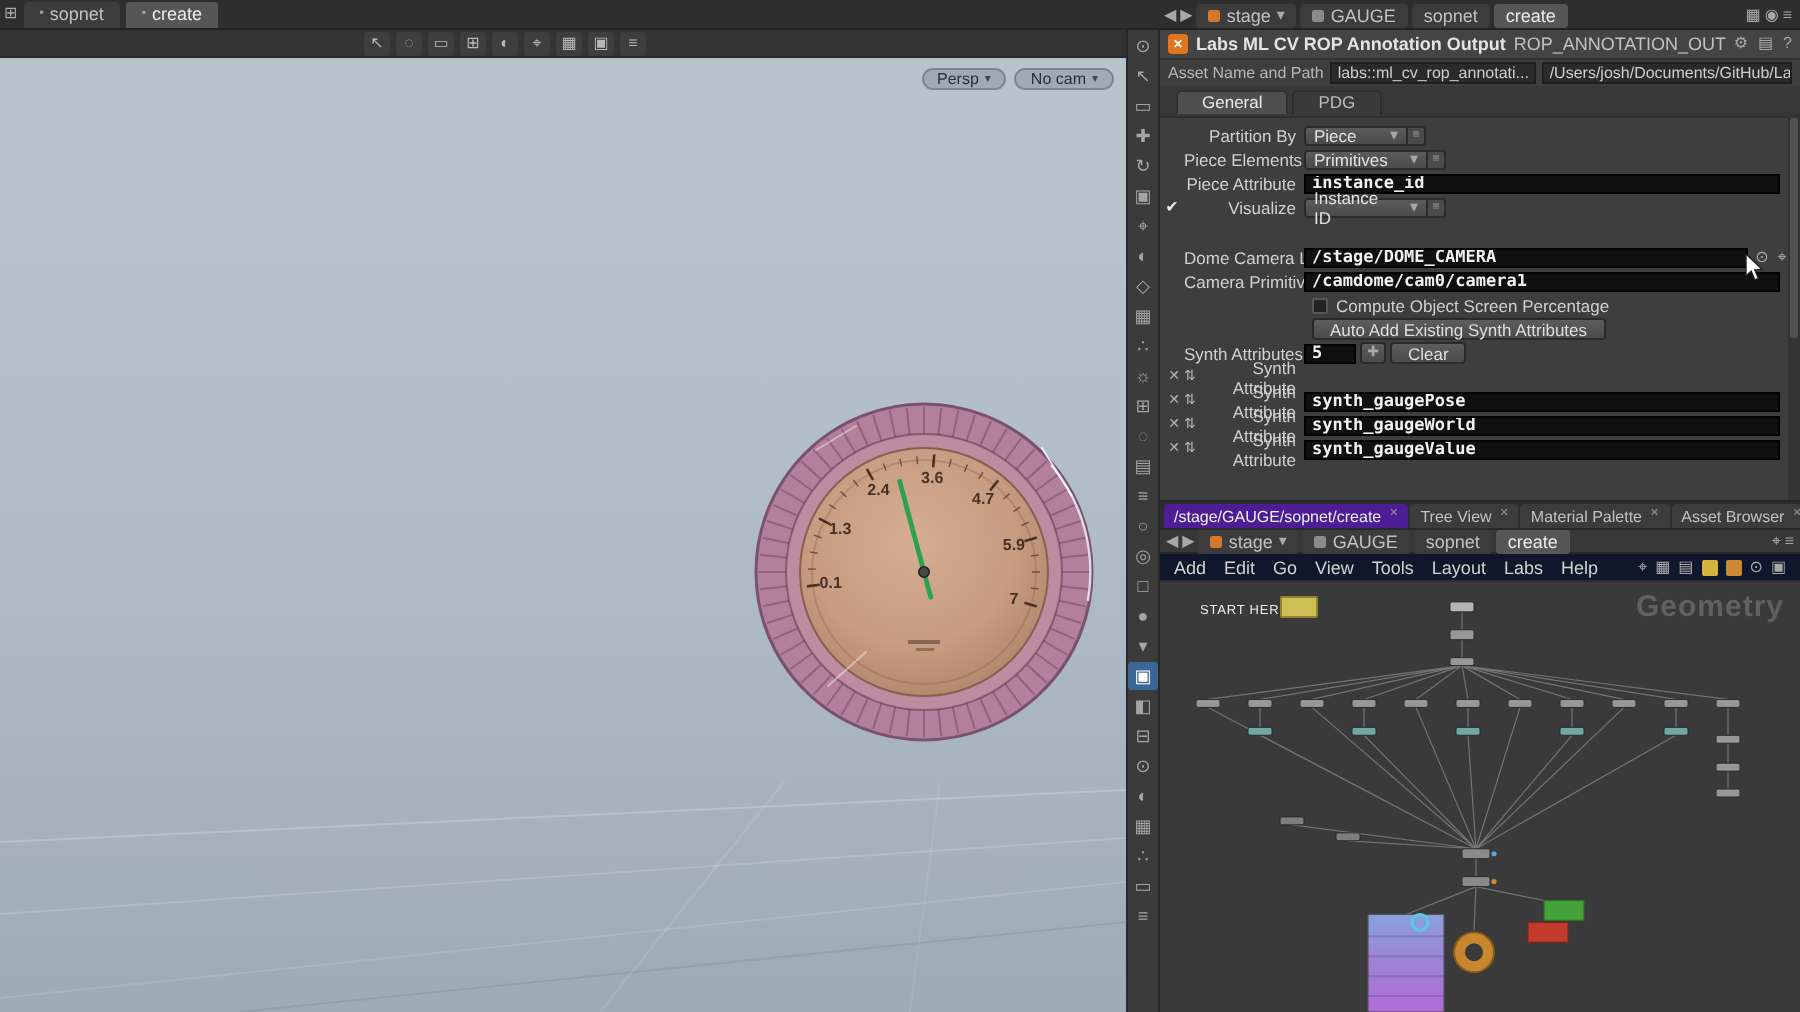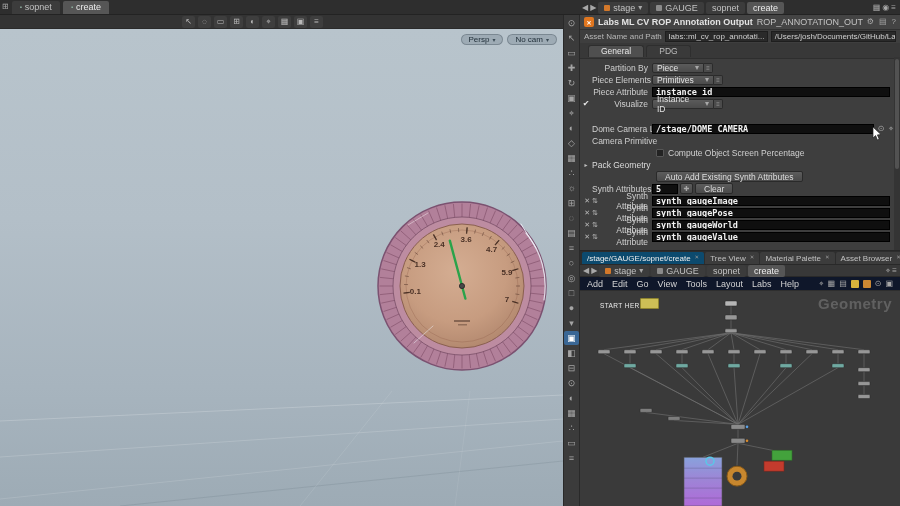--- a/index.html
+++ b/index.html
@@ -78,21 +78,21 @@
   .mp-icons .ic{font-size:7px;color:#b5b5b5;}
   .mlabel{width:50px;text-align:right;color:#d0d0d0;font-size:8.5px;padding-right:4px;flex-shrink:0;}
   .pscroll{position:absolute;right:0;top:42px;bottom:0;width:6px;background:#343434;}
   .pscroll .thumb{position:absolute;top:2px;left:1px;width:4px;height:110px;background:#525252;border-radius:2px;}
   .cursor{position:absolute;left:292px;top:112px;pointer-events:none;}
   
   .net-pane{flex:1;display:flex;flex-direction:column;min-height:0;border-top:1px solid #272727;}
   .net-tabs{height:13px;background:#2d2d2d;display:flex;align-items:flex-end;gap:1px;padding:1px 2px 0;flex-shrink:0;}
   .ntab{height:12px;display:flex;align-items:center;gap:4px;padding:0 5px;background:#3c3c3c;color:#c2c2c2;
         font-size:8px;border-radius:2px 2px 0 0;white-space:nowrap;}
-  .ntab.sel{background:#0c4a6e;color:#eee;}
+  .ntab.sel{background:#4c1d95;color:#eee;}
   .ntab .ic{font-size:5.5px;color:#969696;}
   .net-nav{height:13px;background:#383838;border-top:1px solid #292929;border-bottom:1px solid #292929;
            display:flex;align-items:center;gap:2px;padding:0 3px;flex-shrink:0;}
   .net-menu{height:14px;background:#0f172a;border-bottom:1px solid #2e2e2e;display:flex;align-items:center;
             gap:9px;padding:0 7px;flex-shrink:0;color:#d2d2d2;}
   .mitem{font-size:9px;}
   .net-menu-icons{margin-left:auto;display:flex;align-items:center;gap:4px;}
   .chip{width:8px;height:8px;border-radius:1px;}
   .net-canvas{flex:1;position:relative;background:#3a3a3a;overflow:hidden;}
   .watermark{position:absolute;top:4px;right:8px;font-size:15px;font-weight:bold;color:rgba(170,170,170,.35);letter-spacing:.5px;}
@@ -404,31 +404,26 @@
           <div class="prow">
             <span class="gutter"></span>
             <span class="plabel">Dome Camera LOP Path</span>
             <span class="tfield" style="margin-right:2px;">/stage/DOME_CAMERA</span>
             <span class="ic" style="width:10px;">⊙</span>
             <span class="ic" style="width:10px;margin-right:4px;">⌖</span>
           </div>
           <div class="prow">
             <span class="gutter"></span>
             <span class="plabel">Camera Primitive</span>
+            <span class="tfield" style="margin-right:10px;">/camdome/cam0/camera1</span>
           </div>
           <div class="prow">
             <span style="width:76px;flex-shrink:0;"></span>
             <span class="cb"></span>
             <span style="margin-left:4px;color:#d0d0d0;font-size:8.5px;">Compute Object Screen Percentage</span>
-          </div>
-          <div class="prow">
-            <span class="gutter">
-                <span class="ic" style="font-size:6px;color:#c0c0c0;">▸</span>
-              </span>
-            <span style="color:#dcdcdc;font-size:8.5px;">Pack Geometry</span>
           </div>
 
 
           <div class="prow">
             <span style="width:76px;flex-shrink:0;"></span>
             <span class="sbtn">Auto Add Existing Synth Attributes</span>
           </div>
           <div class="prow">
             <span class="gutter"></span>
             <span class="plabel">Synth Attributes</span>
@@ -438,21 +433,20 @@
               </span>
             <span class="sbtn" style="margin-left:2px;">Clear</span>
           </div>
 
           <div class="prow">
             <span class="mp-icons">
               <span class="ic">✕</span>
               <span class="ic">⇅</span>
             </span>
             <span class="mlabel">Synth Attribute</span>
-            <span class="tfield" style="margin-right:10px;">synth_gaugeImage</span>
           </div>
           <div class="prow">
             <span class="mp-icons">
               <span class="ic">✕</span>
               <span class="ic">⇅</span>
             </span>
             <span class="mlabel">Synth Attribute</span>
             <span class="tfield" style="margin-right:10px;">synth_gaugePose</span>
           </div>
           <div class="prow">

